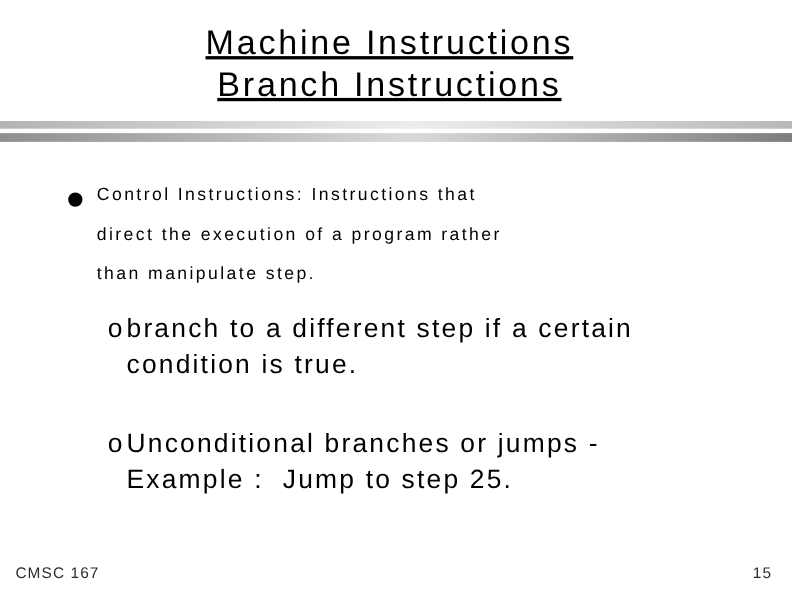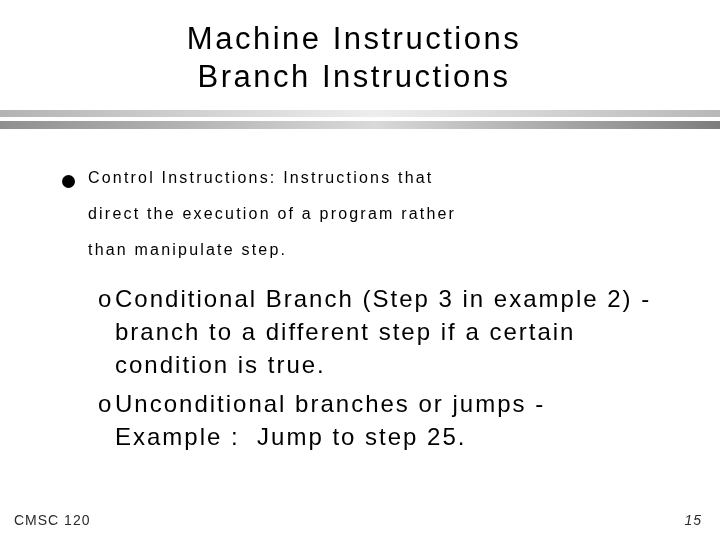--- a/index.html
+++ b/index.html
@@ -19,20 +19,21 @@
   .title {
     position: absolute;
     top: 20px;
     left: 0;
     width: 708px;
     text-align: center;
     font-size: 31px;
     line-height: 38px;
     letter-spacing: 2.5px;
     color: #000000;
+    text-decoration: underline;
   }
   .title .line { display: block; white-space: pre; }
 
   .divider-top {
     position: absolute;
     left: 0;
     top: 110px;
     width: 720px;
     height: 7px;
     background: linear-gradient(to right, #b3b3b3 0%, #ededed 52%, #b8b8b8 100%);
@@ -95,21 +96,20 @@
     color: #2b2b2b;
   }
   .footer-page {
     position: absolute;
     right: 18px;
     top: 512px;
     font-size: 14px;
     letter-spacing: 1px;
     color: #2b2b2b;
     text-align: right;
-    font-style: italic;
   }
 </style>
 </head>
 <body>
 
 <div class="slide">
 
   <div class="title">
     <span class="line">Machine Instructions</span>
     <span class="line">Branch Instructions</span>
@@ -123,30 +123,29 @@
     <span class="text">
       <span class="line">Control Instructions: Instructions that</span>
       <span class="line">direct the execution of a program rather</span>
       <span class="line">than manipulate step.</span>
     </span>
   </div>
 
   <div class="sub-bullet sub-bullet-1">
     <span class="marker">o</span>
     <span class="text">
-      <span class="line">Conditional Branch (Step 3 in example 2) -</span>
       <span class="line">branch to a different step if a certain</span>
       <span class="line">condition is true.</span>
     </span>
   </div>
 
   <div class="sub-bullet sub-bullet-2">
     <span class="marker">o</span>
     <span class="text">
       <span class="line">Unconditional branches or jumps -</span>
       <span class="line">Example :  Jump to step 25.</span>
     </span>
   </div>
 
-  <div class="footer-course">CMSC 120</div>
+  <div class="footer-course">CMSC 167</div>
   <div class="footer-page">15</div>
 
 </div>
 
 </body></html>

